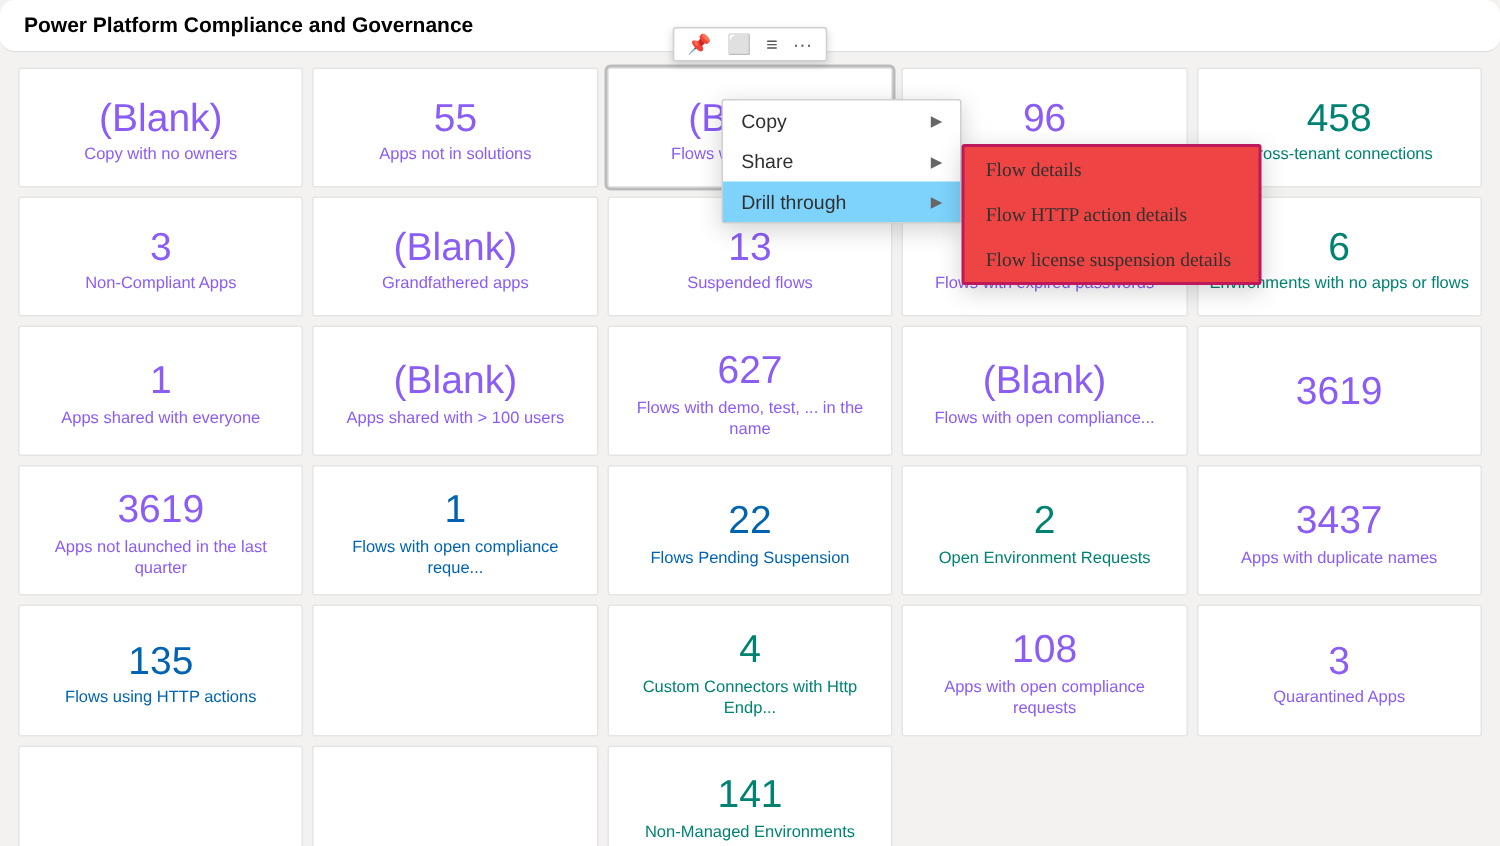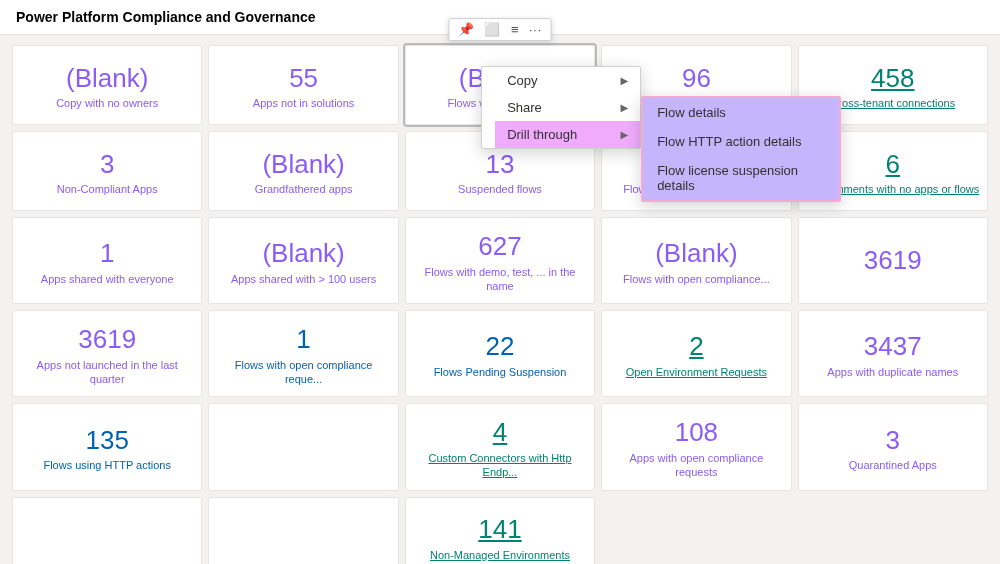--- a/index.html
+++ b/index.html
@@ -6,20 +6,21 @@
     body {
       font-family: 'Segoe UI', Arial, sans-serif;
       background: #f3f2f1;
       min-height: 564px;
       width: 1000px;
     }
     .page-header {
       background: #fff;
       border-bottom: 1px solid #e0e0e0;
       padding: 8px 16px;
+      border-radius: 10px;
     }
     .page-title {
       font-size: 14px;
       font-weight: 700;
       color: #000;
     }
     .dashboard {
       padding: 10px 12px;
       display: grid;
       grid-template-columns: repeat(5, 1fr);
@@ -43,21 +44,21 @@
       font-weight: 400;
       line-height: 1.1;
       margin-bottom: 4px;
     }
     .card-label {
       font-size: 11px;
       text-align: center;
       line-height: 1.3;
     }
     .color-magenta { color: #8b5cf6; }
-    .color-teal { color: #008272; text-decoration: underline; }
+    .color-teal { color: #008272; }
     .color-blue { color: #0063b1; }
     
     .card-toolbar {
       position: absolute;
       top: -28px;
       left: 50%;
       transform: translateX(-50%);
       background: #fff;
       border: 1px solid #d0d0d0;
       border-radius: 2px;
@@ -88,41 +89,41 @@
       min-width: 160px;
       font-size: 13px;
     }
     .context-menu-item {
       display: flex;
       align-items: center;
       justify-content: space-between;
       padding: 6px 12px;
       cursor: pointer;
       color: #323130;
-      margin-left: 13px;
     }
     .context-menu-item.active {
-      background: #f0abfc;
+      background: #7dd3fc;
     }
     .context-menu-item .chevron {
       font-size: 10px;
       color: #666;
     }
     
     .submenu {
       position: absolute;
       top: 50px;
       left: calc(40% + 160px);
-      background: #c4b5fd;
-      border: 2px solid #f9a8d4;
+      background: #ef4444;
+      border: 2px solid #be185d;
       border-radius: 2px;
       box-shadow: 0 4px 16px rgba(0,0,0,0.18);
       z-index: 25;
       min-width: 200px;
       font-size: 13px;
+      font-family: Liberation Serif, serif;
     }
     .submenu-item {
       padding: 7px 14px;
       cursor: pointer;
       color: #323130;
     }
     
     .card-active {
       outline: 2px solid #bbb;
     }

